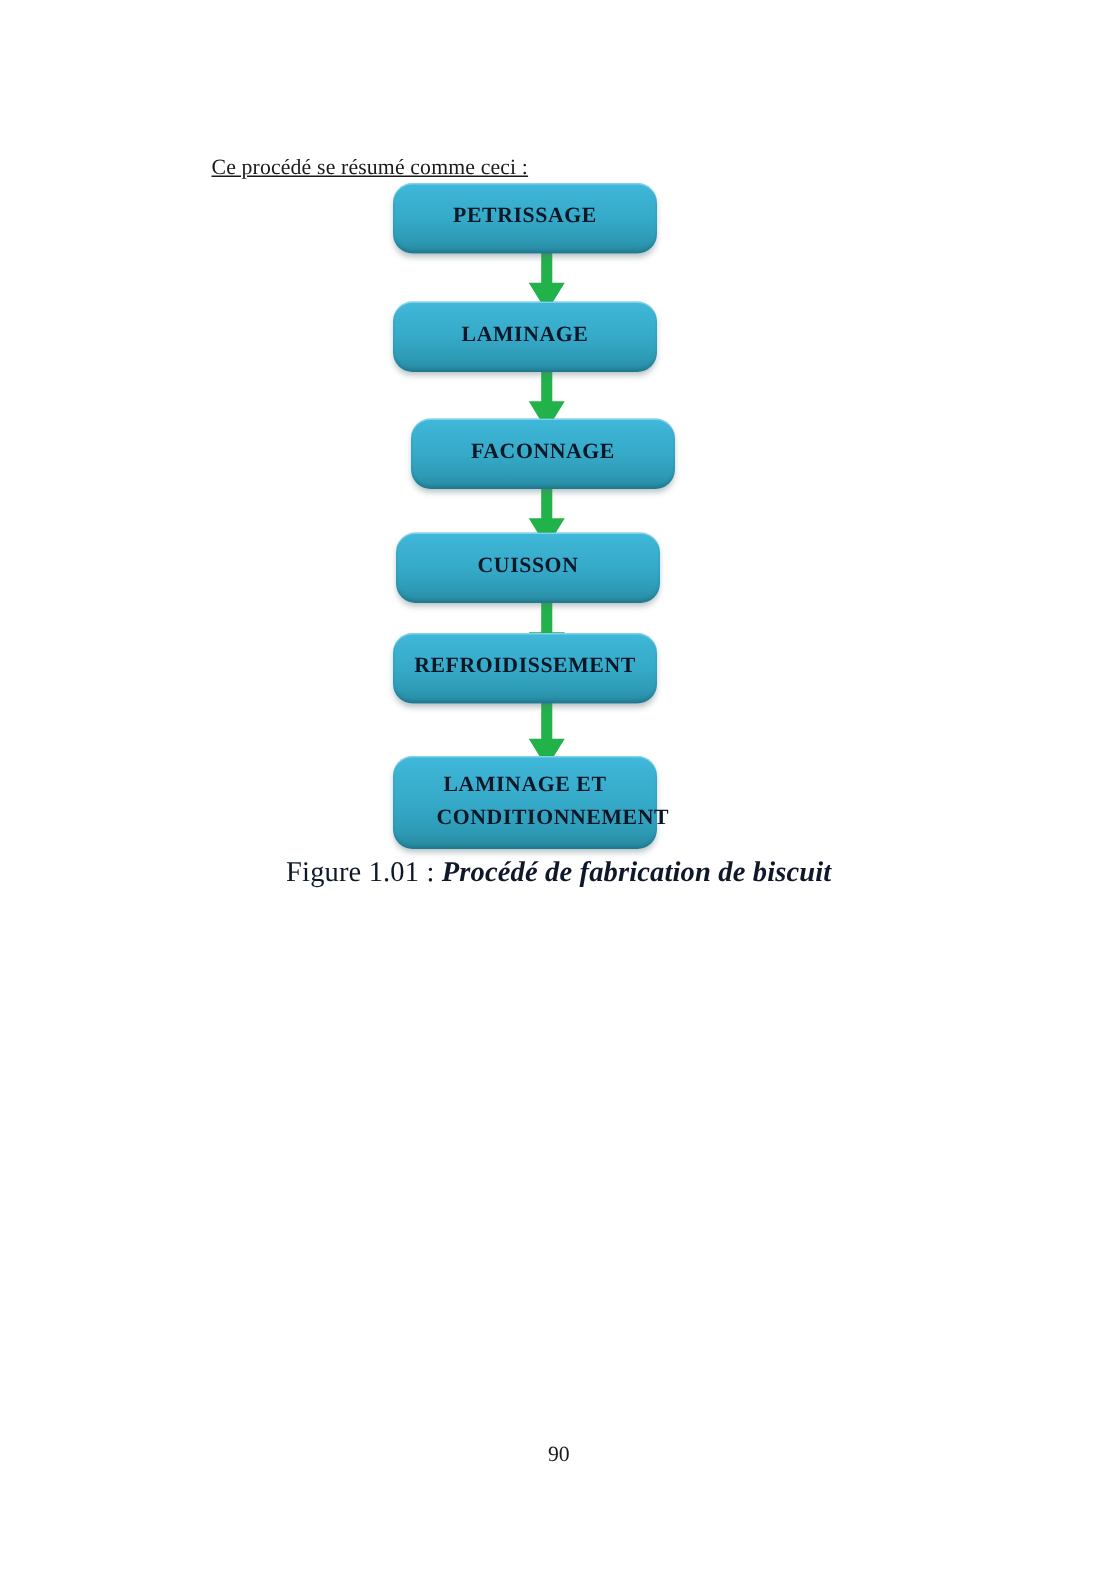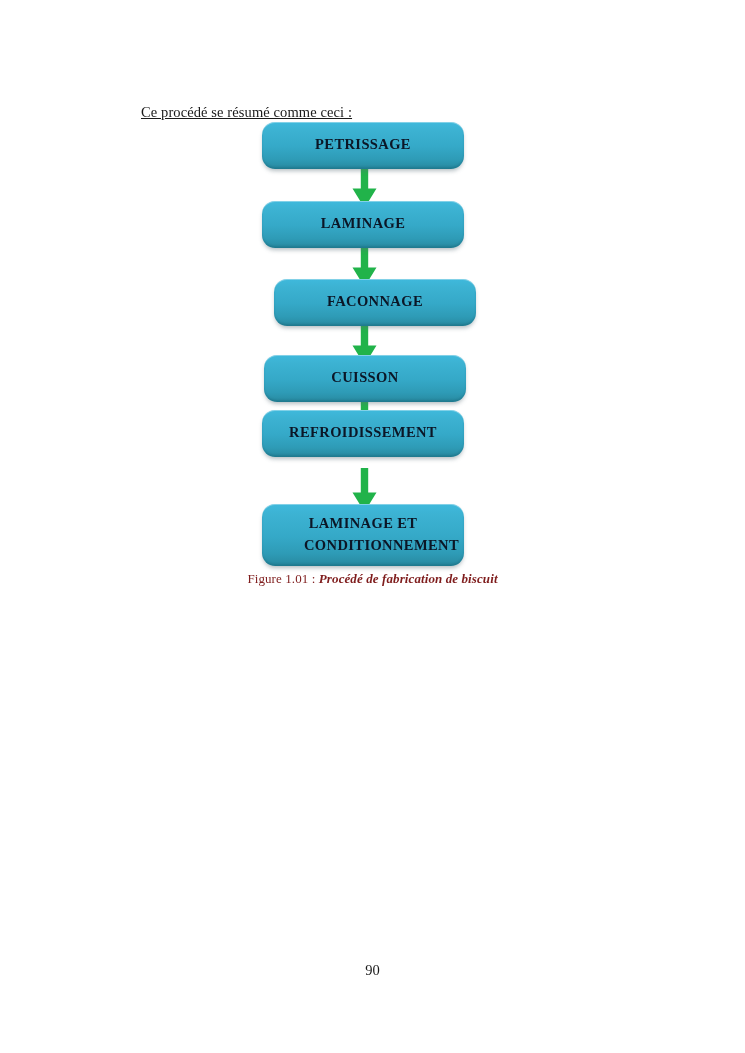--- a/index.html
+++ b/index.html
@@ -38,21 +38,21 @@
   
   .flow {
     position: absolute;
     left: 0;
     top: 118px;
     width: 745px;
   }
 
   .node {
     position: absolute;
-    width: 202px;
+    width: 176px;
     height: 47px;
     border-radius: 13px;
     background:
       linear-gradient(to bottom,
         #3fb9dc 0%,
         #3cb2d2 18%,
         #35a9c8 52%,
         #2e9bb6 80%,
         #2a90a8 92%,
         #26869c 100%);
@@ -95,22 +95,22 @@
   }
   .arrow svg { display: block; }
 
   
   .caption {
     position: absolute;
     left: 0;
     top: 571px;
     width: 745px;
     text-align: center;
-    font-size: 13px;
-    color: #7f1d1d;
+    font-size: 19px;
+    color: #0f172a;
     letter-spacing: 0.1px;
   }
   .caption .cap-prefix {
     font-weight: normal;
     font-style: normal;
   }
   .caption .cap-title {
     font-weight: bold;
     font-style: italic;
   }
@@ -168,21 +168,21 @@
     <div class="node" style="left:264px; top:237px;border-radius:13px;">
       <span class="node-label">CUISSON</span>
     </div>
 
     <div class="arrow" style="left:349px; top:279px;">
       <svg width="31" height="45" viewBox="0 0 31 45">
         <path d="M11.8 0 H19.2 V24.5 H27.5 L15.5 44 L3.5 24.5 H11.8 Z" fill="#21b34a"></path>
       </svg>
     </div>
 
-    <div class="node" style="left:262px; top:292px;justify-content:center;">
+    <div class="node" style="left:262px; top:304px;justify-content:center;">
       <span class="node-label">REFROIDISSEMENT</span>
     </div>
 
     <div class="arrow" style="left:349px; top:350px;">
       <svg width="31" height="45" viewBox="0 0 31 45">
         <path d="M11.8 0 H19.2 V24.5 H27.5 L15.5 44 L3.5 24.5 H11.8 Z" fill="#21b34a"></path>
       </svg>
     </div>
 
     <div class="node tall" style="left:262px; top:386px;">

